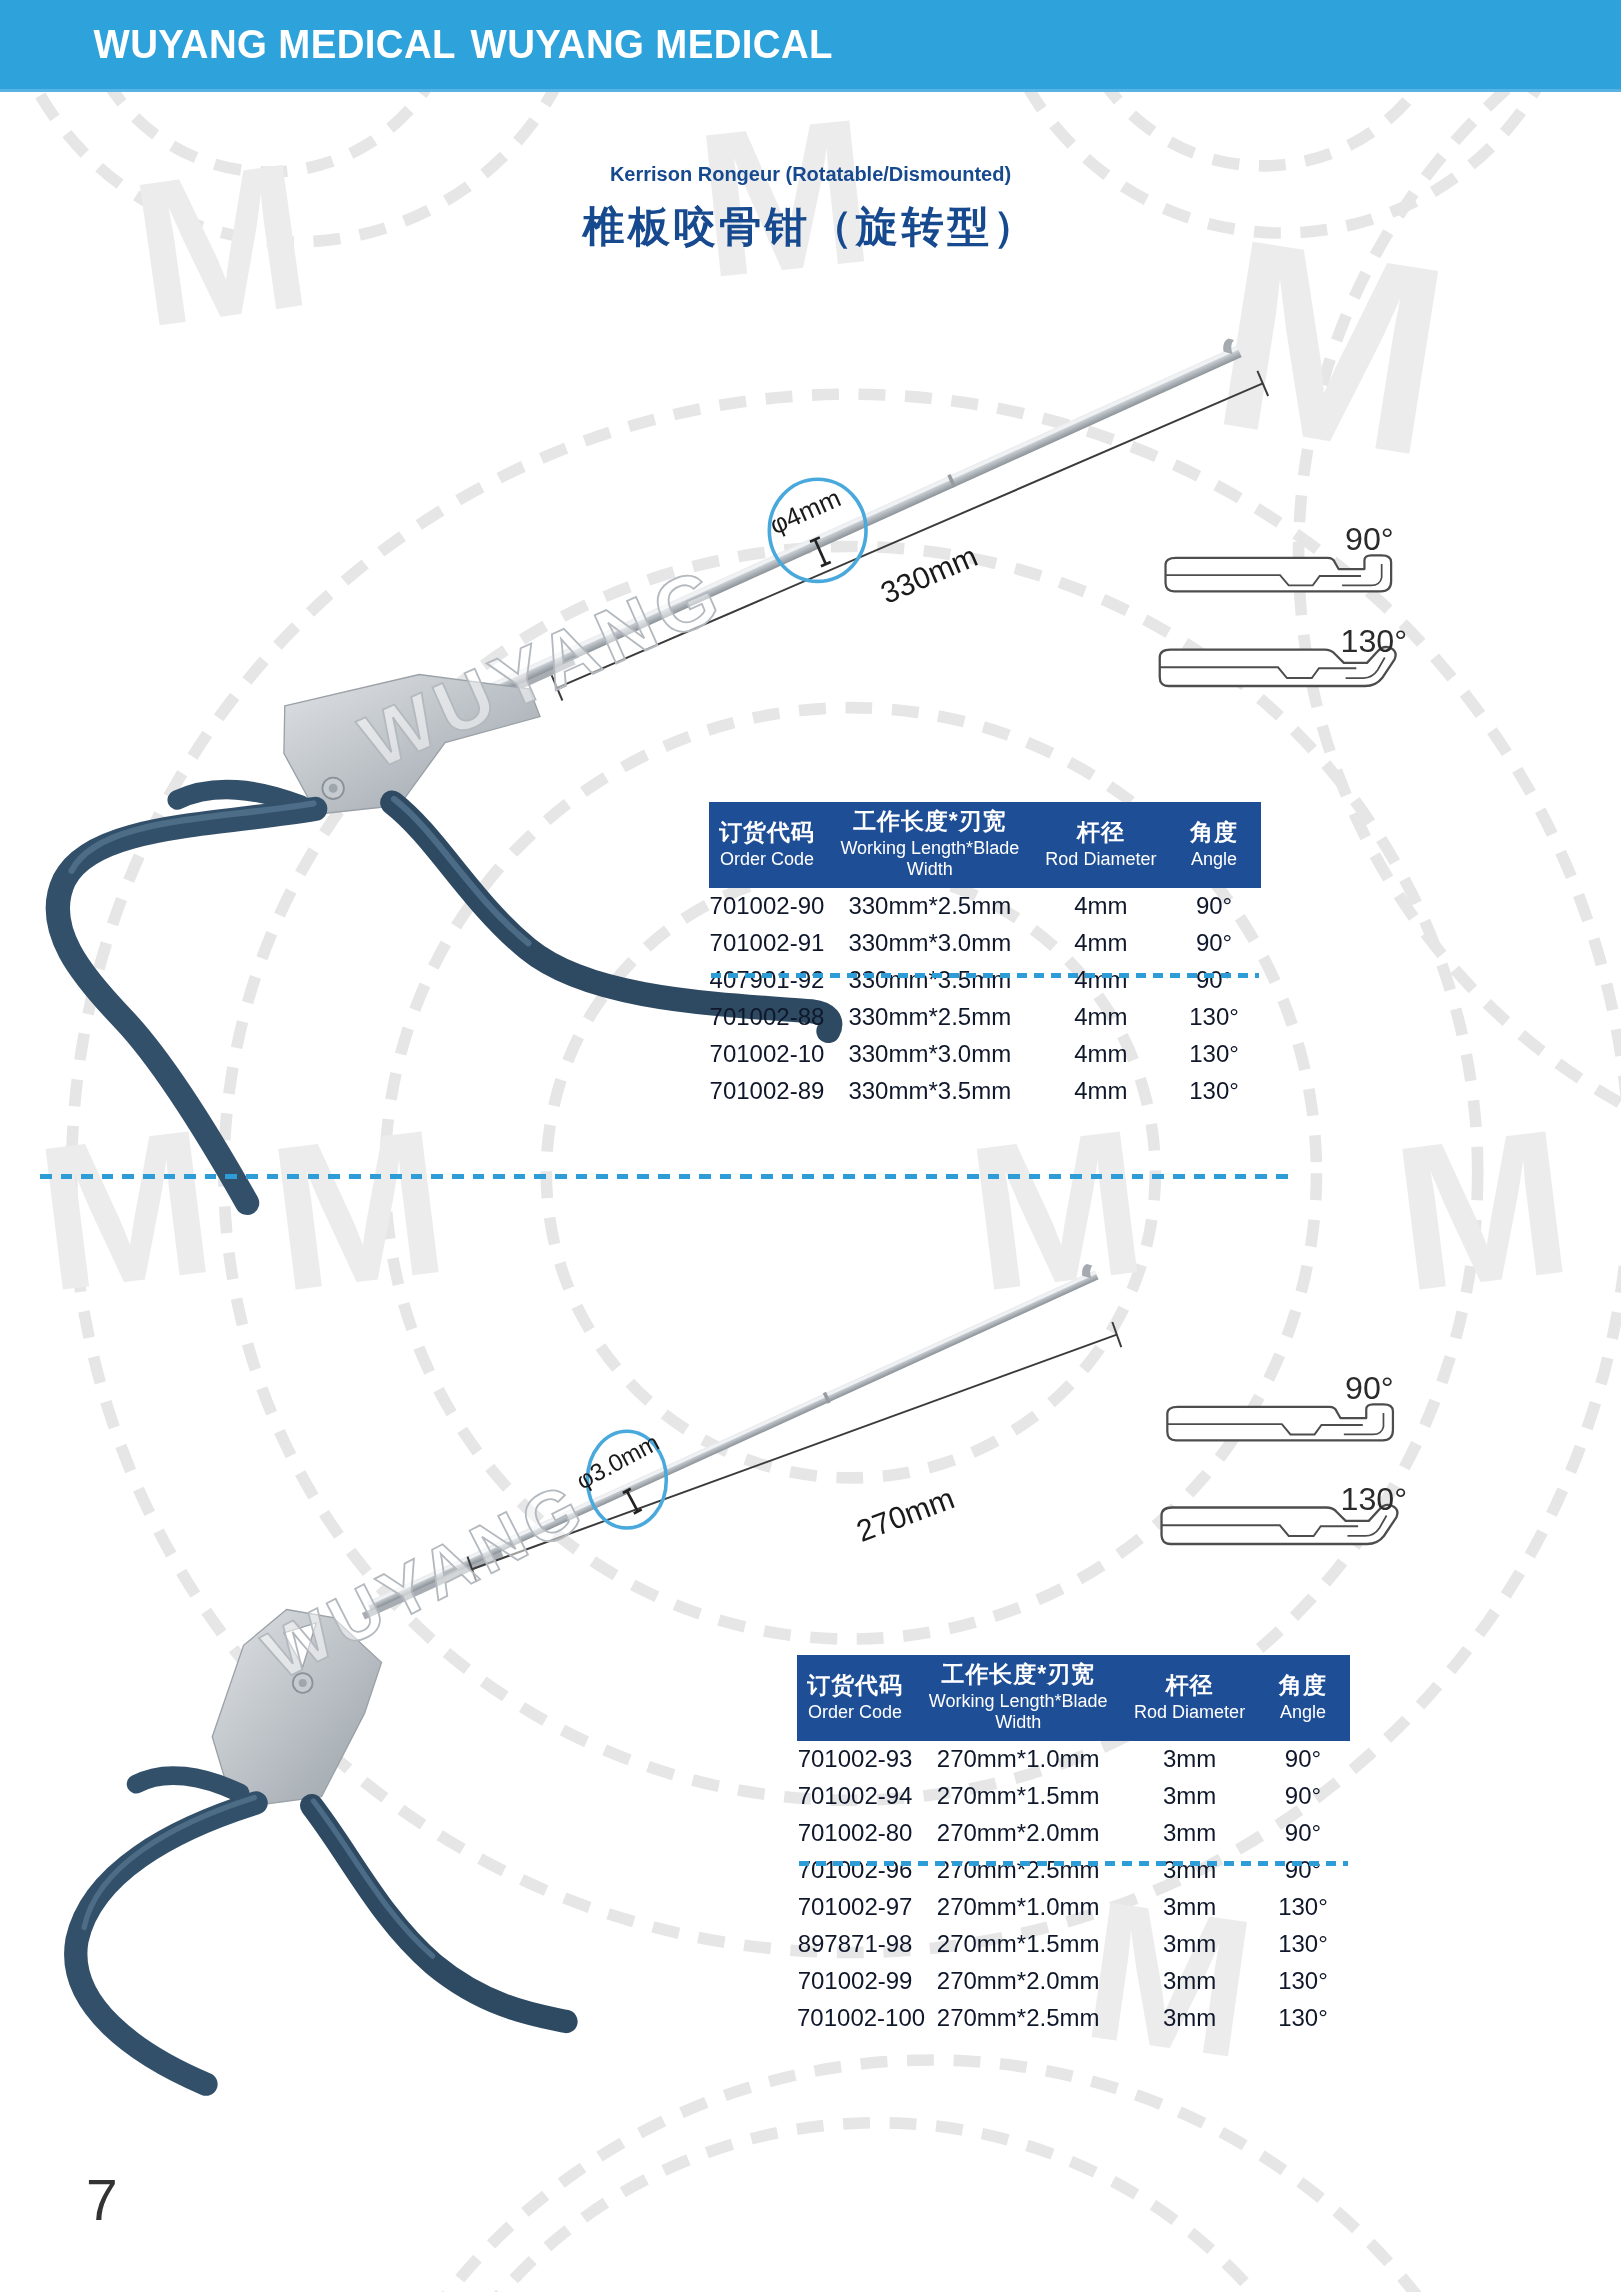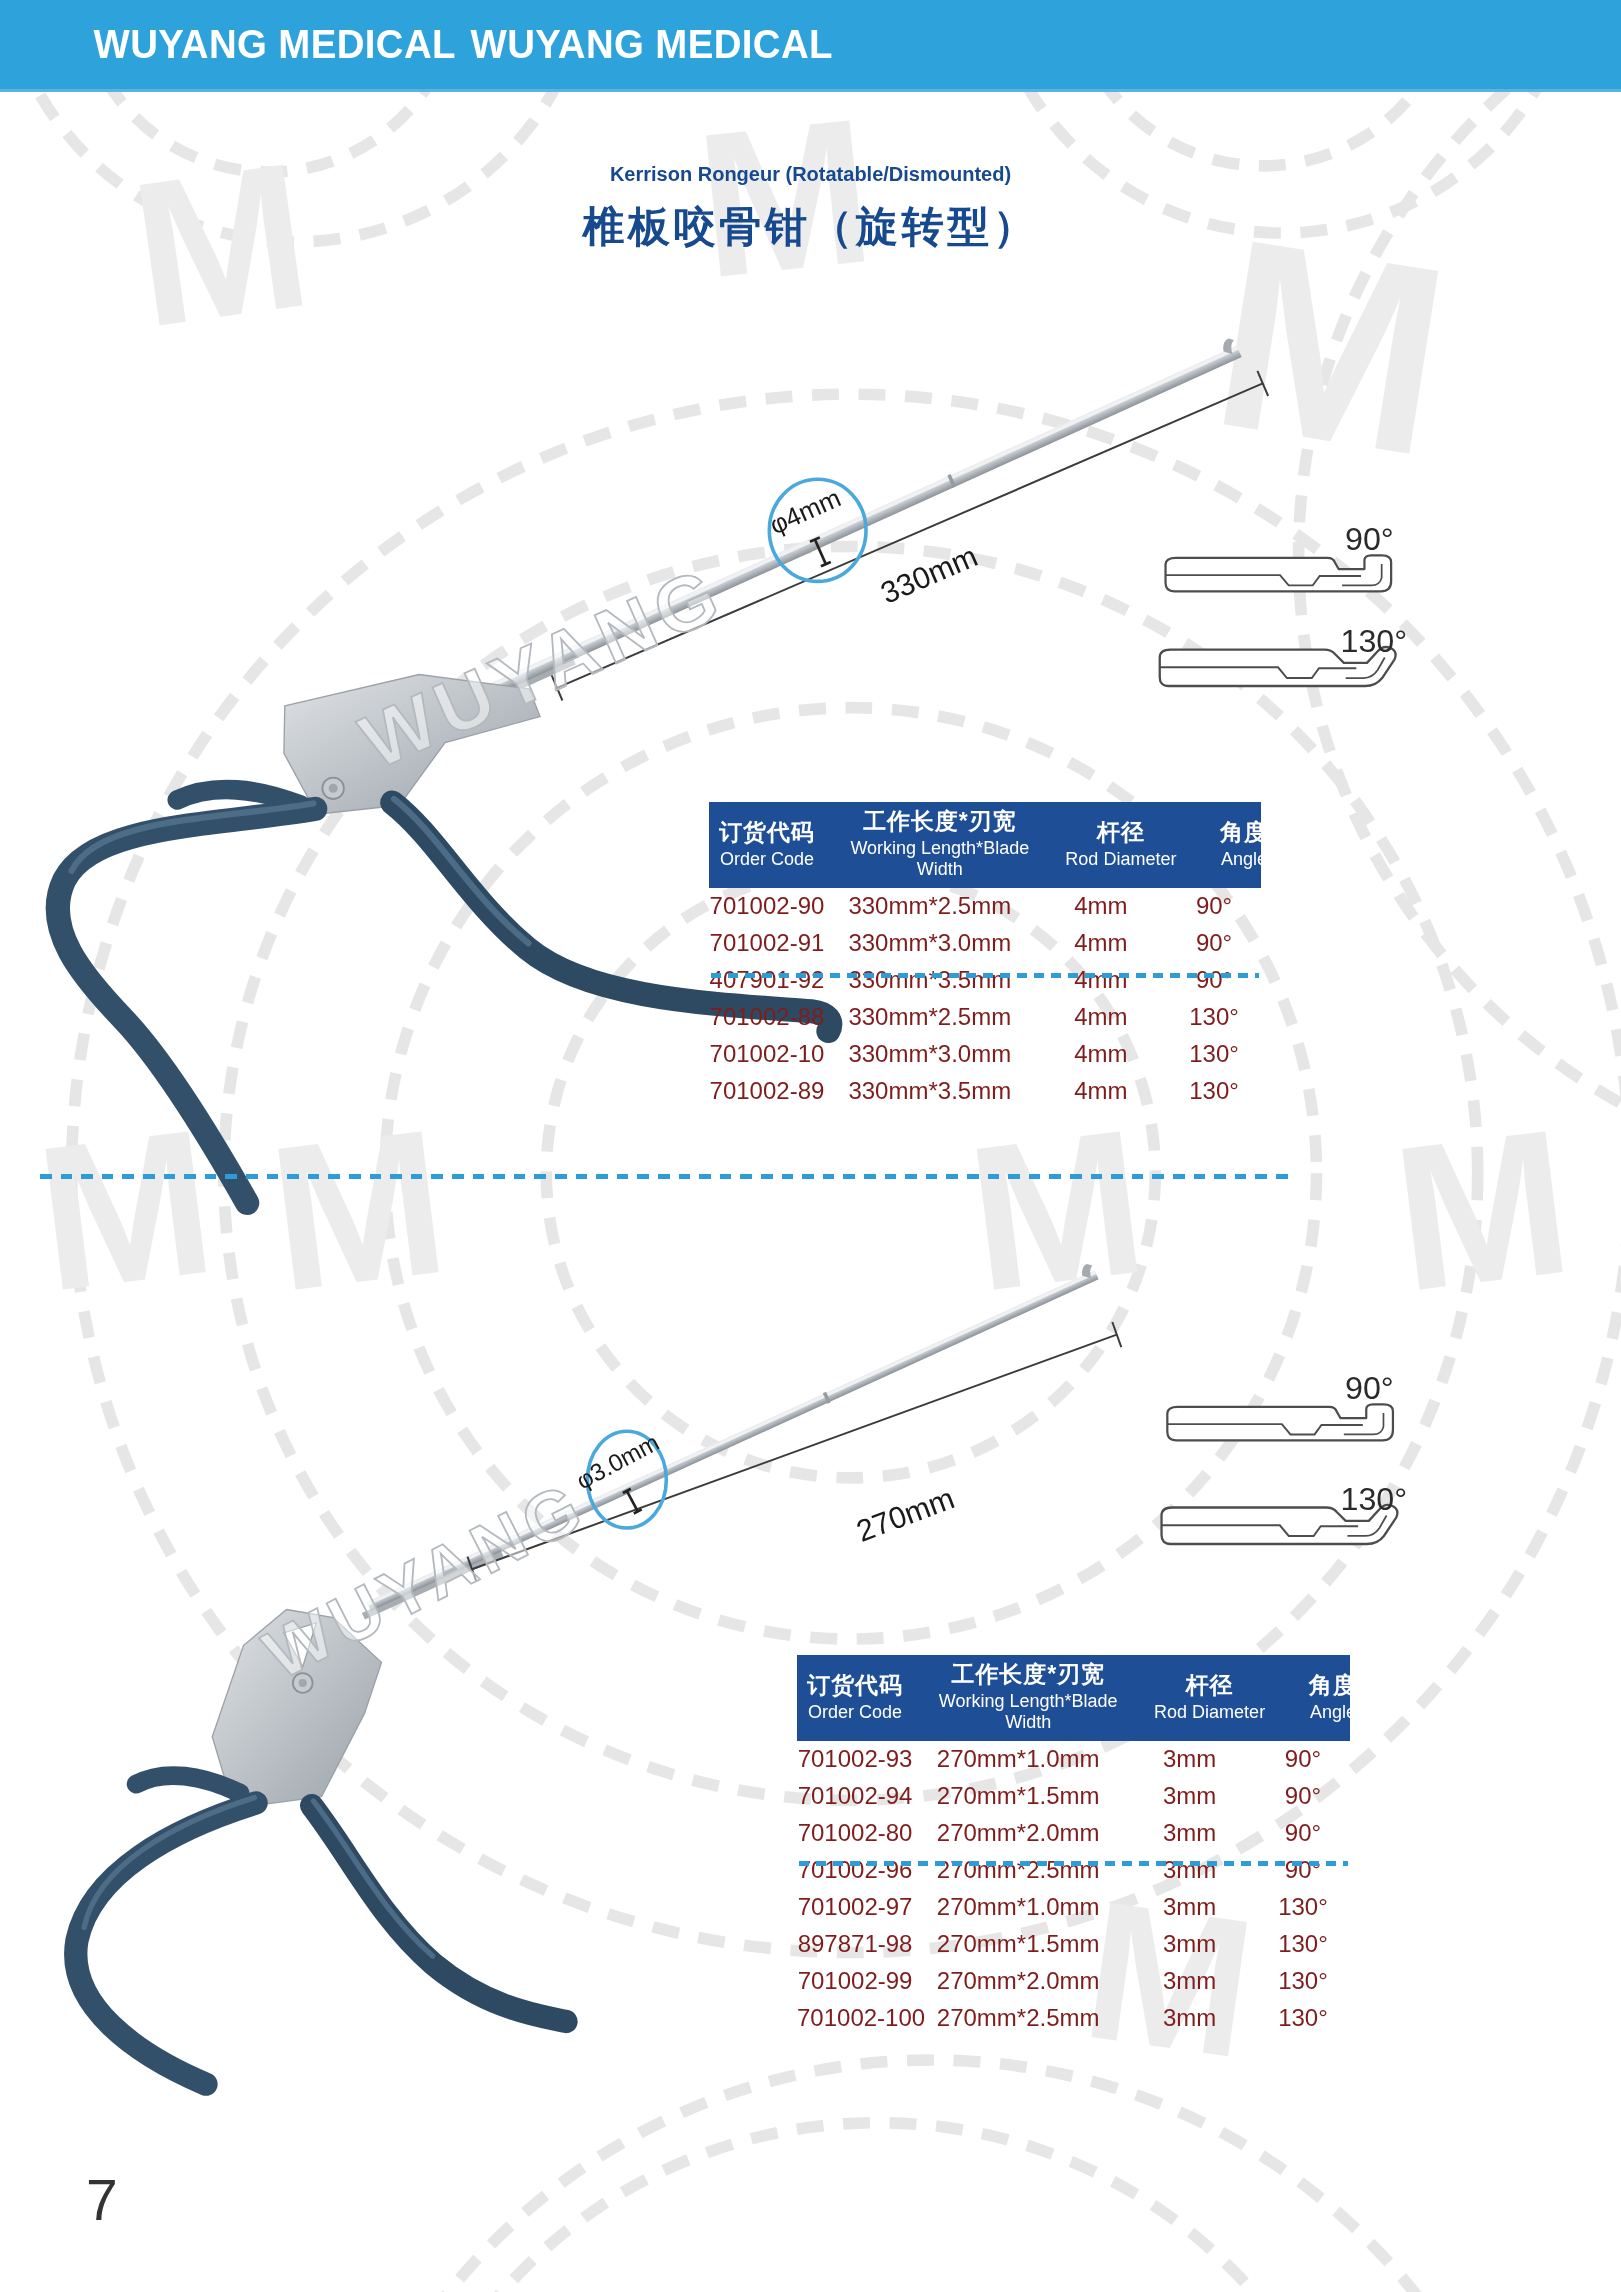--- a/index.html
+++ b/index.html
@@ -17,26 +17,26 @@
   .brand.left{margin-left:86px;}
   .brand.right{margin-right:134px;}
   
   .title-en{position:absolute;left:0;top:163px;width:1621px;text-align:center;
     color:#17498F;font-size:20px;font-weight:bold;z-index:2;}
   .title-zh{position:absolute;left:0;top:199px;width:1621px;text-align:center;
     color:#17498F;font-size:42px;font-weight:bold;letter-spacing:3.6px;z-index:2;}
   
   .spec-table{position:absolute;z-index:2;}
   .thead{display:grid;grid-template-columns:21% 38% 24% 17%;background:#1E4E96;color:#fff;
-    align-items:center;padding:6.3px 0 8px 0;gap:10px;}
+    align-items:center;padding:6.3px 0 8px 0;}
   .th{text-align:center;line-height:1.15;}
   .th .zh{font-size:23px;font-weight:bold;letter-spacing:0.9px;}
   .th .en{font-size:18px;margin-top:3.6px;}
   .trow{display:grid;grid-template-columns:21% 38% 24% 17%;height:37px;align-items:center;}
-  .td{text-align:center;font-size:24px;color:#7f1d1d;white-space:nowrap;}
+  .td{text-align:center;font-size:24px;color:#0f172a;white-space:nowrap;}
   .tdash{position:absolute;left:1.8px;right:1.8px;height:4.5px;
     background:repeating-linear-gradient(90deg,#2E9CD6 0 9.9px,transparent 9.9px 17px);}
   
   .main-divider{position:absolute;left:40px;top:1174px;width:1249px;height:5.4px;z-index:1;
     background:repeating-linear-gradient(90deg,#2E9CD6 0 11.6px,transparent 11.6px 20.6px);}
   
   .page-number{position:absolute;left:86px;top:2167px;font-size:57px;color:#333;z-index:2;}
 </style>
 </head>
 <body>

